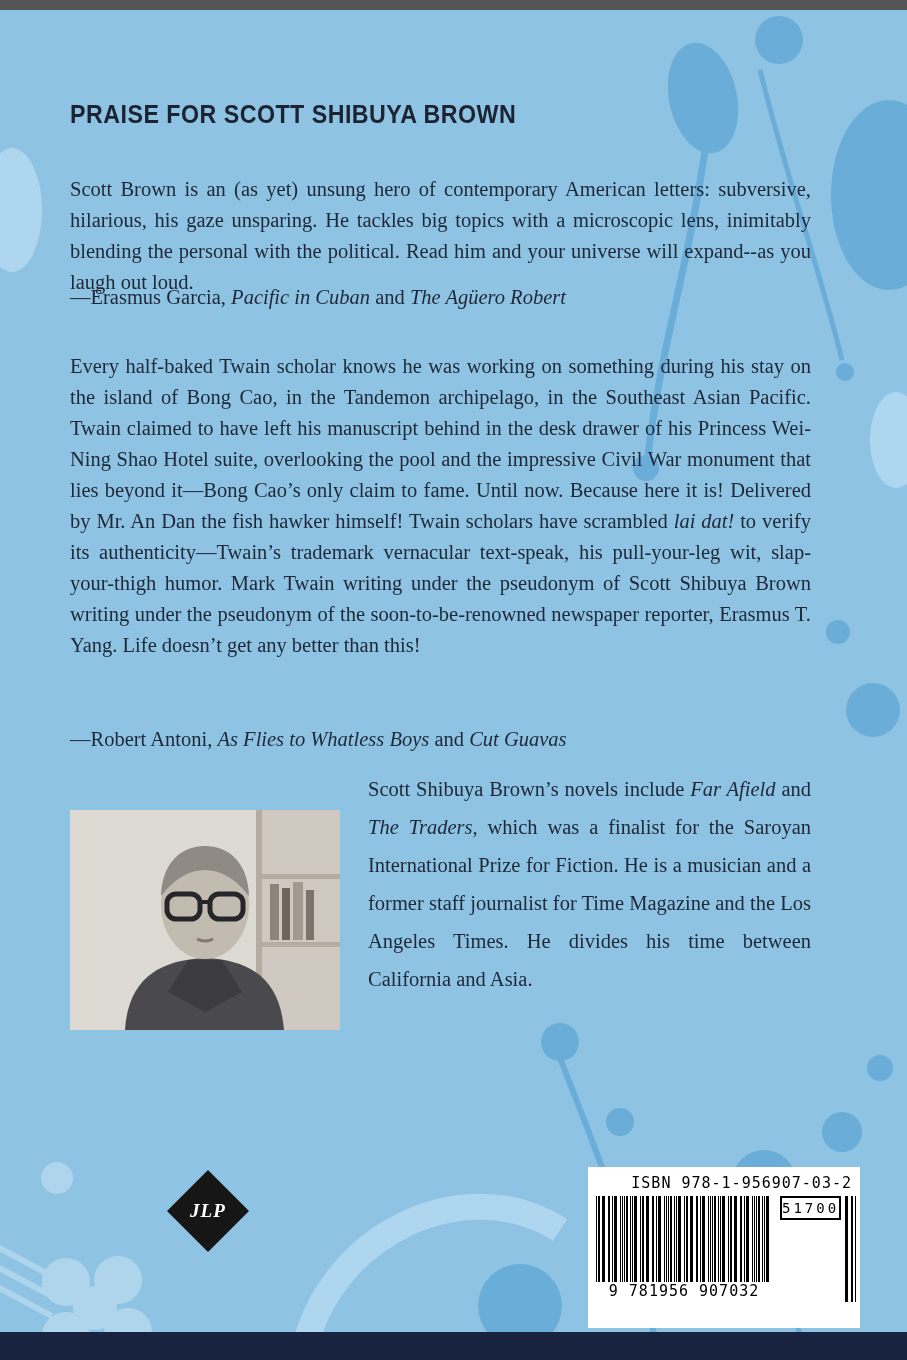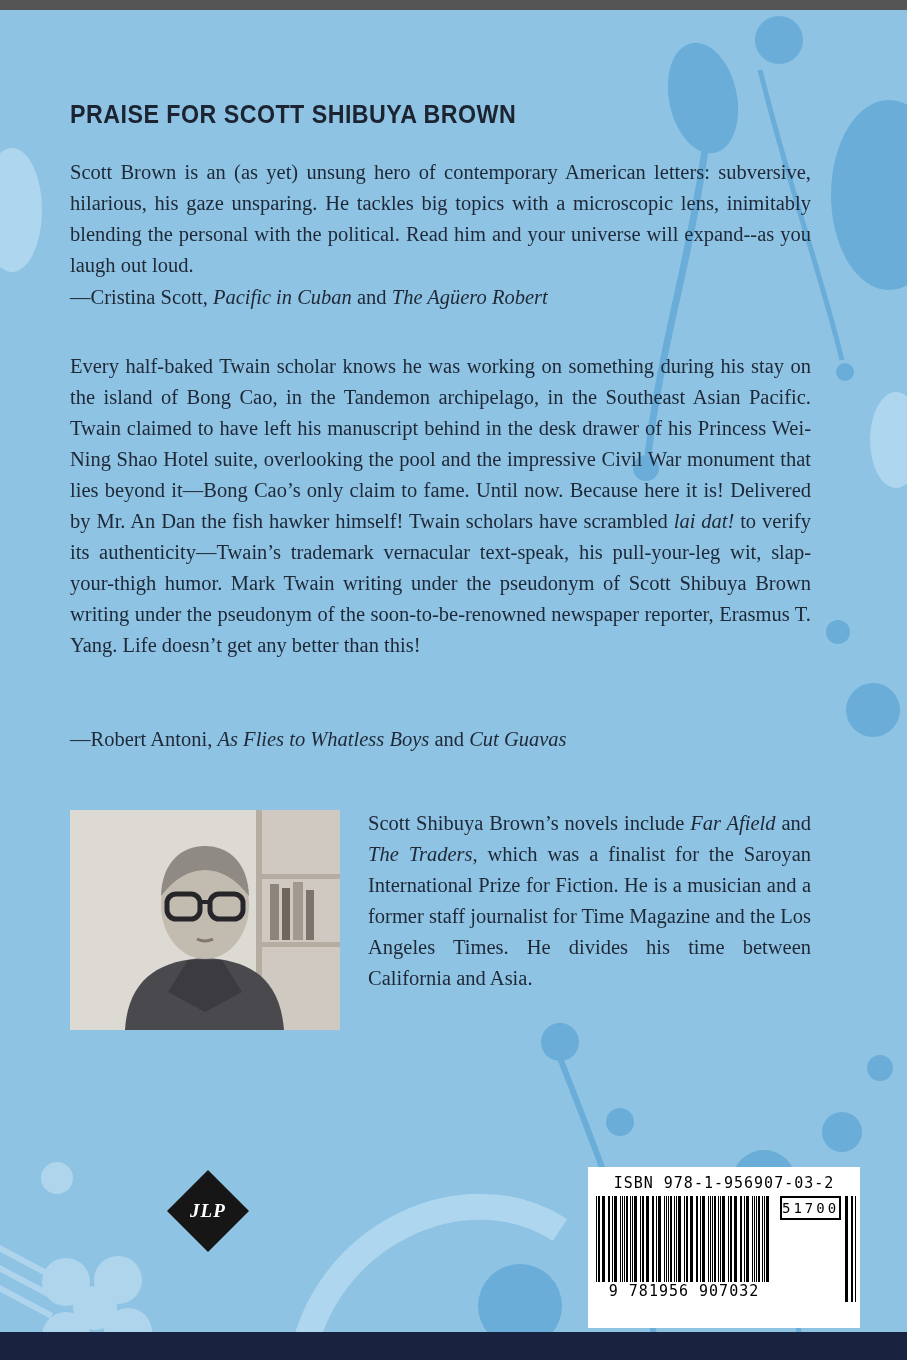--- a/index.html
+++ b/index.html
@@ -11,30 +11,30 @@
   }
   .bgart{position:absolute;inset:0;pointer-events:none}
   .heading{
     position:absolute;left:70px;top:90px;
     font-family:"Liberation Sans",sans-serif;font-weight:700;
     font-size:25px;letter-spacing:.5px;color:#1b2430;
     transform:scaleX(.93);transform-origin:left center;white-space:nowrap;
   }
   .para{position:absolute;left:70px;width:741px;font-size:20.5px;line-height:31px;text-align:justify}
   .attr{position:absolute;left:70px;width:741px;font-size:20.5px;line-height:31px}
-  #blurb1{top:147px}
+  #blurb1{top:164px}
   #attr1{top:272px}
   #blurb2{top:341px}
   #attr2{top:714px}
   .italic{font-style:italic}
   .photo{
     position:absolute;left:70px;top:800px;width:270px;height:220px;
     background:#ddd9d3;overflow:hidden;
   }
-  .bio{position:absolute;left:368px;top:798px;width:443px;font-size:20.5px;line-height:31px;text-align:justify}
+  .bio{position:absolute;left:368px;top:760px;width:443px;font-size:20.5px;line-height:38px;text-align:justify}
   .logo-wrap{position:absolute;left:163px;top:1156px;width:90px;height:90px;display:flex;align-items:center;justify-content:center}
   .diamond{
     width:58px;height:58px;background:#161616;transform:rotate(45deg);
     display:flex;align-items:center;justify-content:center;
   }
   .diamond span{
     transform:rotate(-45deg);color:#fff;
     font-family:"Liberation Serif",serif;font-style:italic;font-weight:700;
     font-size:19px;letter-spacing:1px;
   }
@@ -49,21 +49,21 @@
   }
   .press-mark{
     width:13px;height:26px;background:#121212;flex:0 0 auto;
     background-image:linear-gradient(#121212 2px,#fff 2px,#fff 3px,#121212 3px,#121212 8px,#fff 8px,#fff 9px,#121212 9px,#121212 14px,#fff 14px,#fff 15px,#121212 15px);
   }
   .barcode-box{
     position:absolute;left:588px;top:1157px;width:272px;height:161px;
     background:#fff;padding:7px 8px 6px 8px;
     font-family:"DejaVu Sans Mono",monospace;color:#000;
   }
-  .isbn-label{font-size:15px;letter-spacing:1px;text-align:center;white-space:nowrap;height:22px}
+  .isbn-label{font-size:15px;letter-spacing:1px;text-align:right;white-space:nowrap;height:22px}
   .bars-row{display:flex;height:106px}
   .bars-main{width:180px;display:flex;flex-direction:column}
   .bars{flex:1;display:flex;align-items:stretch;overflow:hidden}
   .bars i{background:#000;display:block;height:100%;flex:0 0 auto}
   .barcode-digits{font-size:15px;letter-spacing:1px;text-align:center;height:20px;white-space:nowrap}
   .bars-addon{width:76px;margin-left:8px;display:flex;}
   .addon-digits{
     border:2px solid #000;font-size:14px;letter-spacing:3px;
     text-align:center;height:24px;line-height:20px;margin-bottom:2px;
   }
@@ -112,21 +112,21 @@
       <rect x="-10" y="1275" width="70" height="6" transform="rotate(28 0 1275)"></rect>
     </g>
   </svg>
 
   <h1 class="heading">PRAISE FOR SCOTT SHIBUYA BROWN</h1>
 
   <p class="para" id="blurb1">
     <span>Scott Brown is an (as yet) unsung hero of contemporary American letters: subversive, hilarious, his gaze unsparing. He tackles big topics with a microscopic lens, inimitably blending the personal with the political. Read him and your universe will expand--as you laugh out loud.</span>
   </p>
   <p class="attr" id="attr1">
-    <span>—Cristina Scott, </span><span class="italic">Pacific in Cuban</span><span> and </span><span class="italic">The Agüero Robert</span>
+    <span>—Erasmus Garcia, </span><span class="italic">Pacific in Cuban</span><span> and </span><span class="italic">The Agüero Robert</span>
   </p>
 
   <p class="para" id="blurb2">
     <span>Every half-baked Twain scholar knows he was working on something during his stay on the island of Bong Cao, in the Tandemon archipelago, in the Southeast Asian Pacific. Twain claimed to have left his manuscript behind in the desk drawer of his Princess Wei-Ning Shao Hotel suite, overlooking the pool and the impressive Civil War monument that lies beyond it—Bong Cao’s only claim to fame. Until now. Because here it is! Delivered by Mr. An Dan the fish hawker himself! Twain scholars have scrambled </span><span class="italic">lai dat!</span><span> to verify its authenticity—Twain’s trademark vernacular text-speak, his pull-your-leg wit, slap-your-thigh humor. Mark Twain writing under the pseudonym of Scott Shibuya Brown writing under the pseudonym of the soon-to-be-renowned newspaper reporter, Erasmus T. Yang. Life doesn’t get any better than this!</span>
   </p>
   <p class="attr" id="attr2">
     <span>—Robert Antoni, </span><span class="italic">As Flies to Whatless Boys</span><span> and </span><span class="italic">Cut Guavas</span>
   </p>
 
   <div class="photo">

